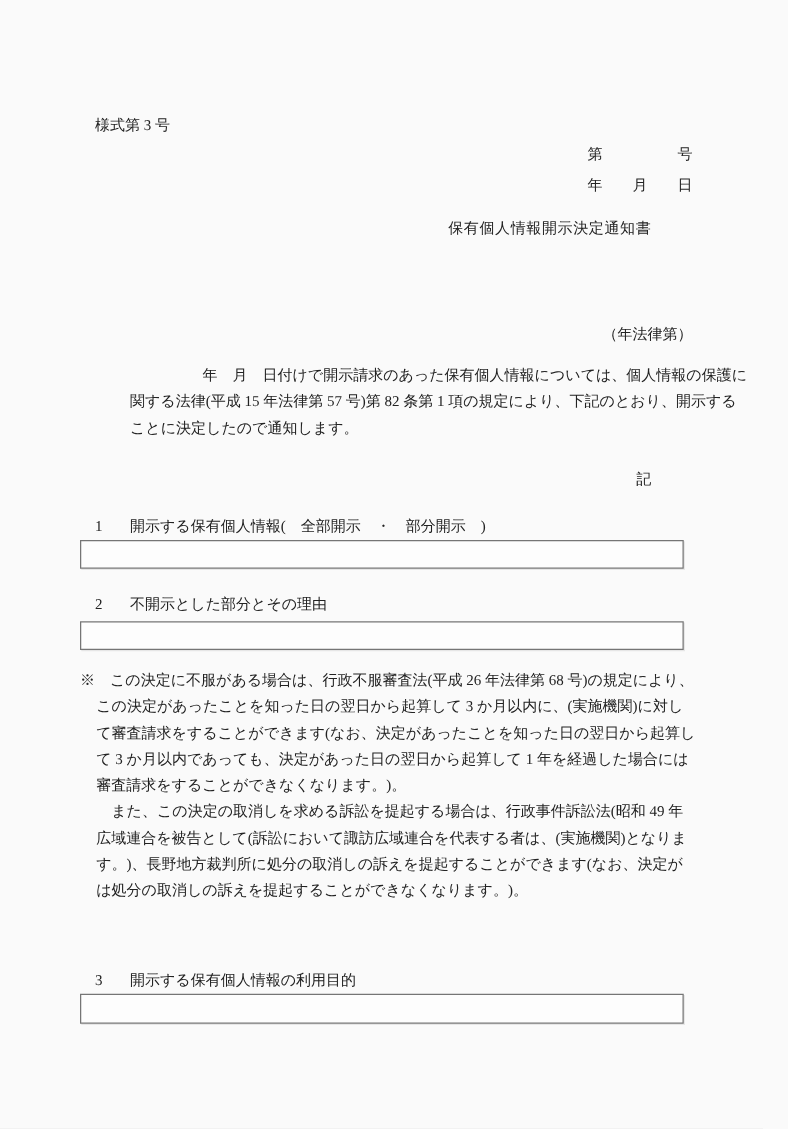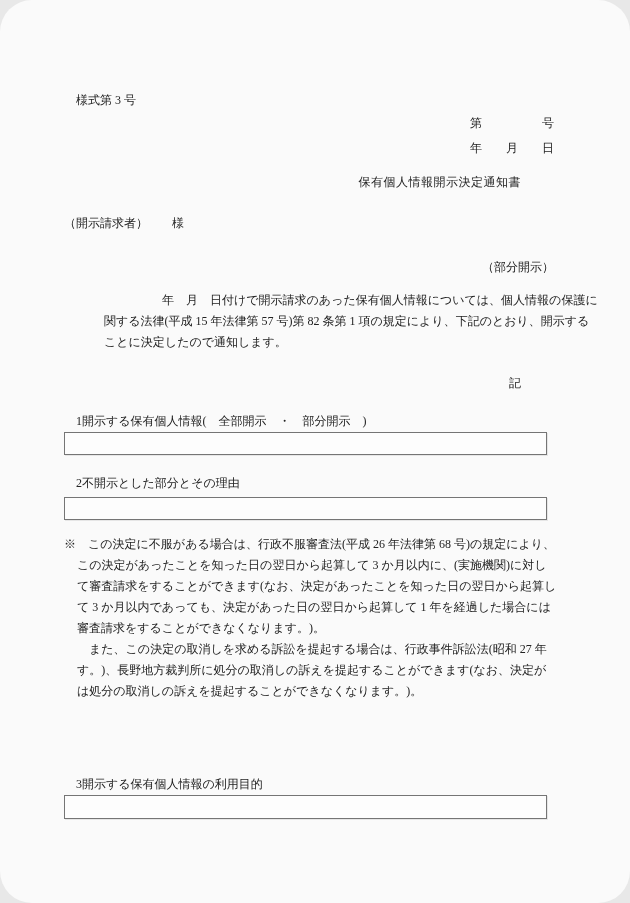--- a/index.html
+++ b/index.html
@@ -4,37 +4,36 @@
 <style>
   html,body{margin:0;padding:0;background:#e8e8e8;}
   .page{
     position:relative;
     width:630px;height:903px;
     background:#fafafa;
     color:#222;
     font-family:"Liberation Serif","DejaVu Serif",serif;
     font-size:12px;
     overflow:hidden;
-    border-radius:32px;
   }
   .abs{position:absolute;}
   .line{height:21px;line-height:21px;white-space:nowrap;}
   .right{width:490px;text-align:right;}
   .center{width:521px;text-align:right;}
   .form-label{left:76px;top:90px;}
   .num-line{left:64px;top:113px;}
   .date-line{left:64px;top:138px;}
   .doc-title{left:0;top:172px;letter-spacing:0.5px;}
   .addressee{left:64px;top:213px;}
   .issuer{left:64px;top:257px;}
   .body-par{left:64px;top:290px;width:540px;margin-left:40px;}
   .indent1{padding-left:58px;}
   .ki{left:0;top:373px;}
   .heading{height:21px;line-height:21px;white-space:nowrap;}
-  .heading .htext{margin-left:0;}
+  .heading .htext{margin-left:22px;}
   .h1{left:76px;top:411px;}
   .h2{left:76px;top:473px;}
   .h3{left:76px;top:774px;}
   .box{
     left:64px;width:481px;height:21px;
     border:1px solid #757575;
     background:#fdfdfd;
     box-shadow:1px 1px 0 rgba(0,0,0,0.08);
   }
   .box1{top:432px;}
@@ -49,23 +48,22 @@
 
 <div class="page">
 
   <div class="abs line form-label">様式第 3 号</div>
 
   <div class="abs line right num-line">第　　　　　号</div>
   <div class="abs line right date-line">年　　月　　日</div>
 
   <div class="abs line center doc-title">保有個人情報開示決定通知書</div>
 
-  <div class="abs line addressee">（開示請求者）　　様</div>
 
-  <div class="abs line right issuer">（部分開示）</div>
+  <div class="abs line right issuer">（年法律第）</div>
 
   <div class="abs body-par">
     <div class="line indent1">年　月　日付けで開示請求のあった保有個人情報については、個人情報の保護に</div>
     <div class="line">関する法律(平成 15 年法律第 57 号)第 82 条第 1 項の規定により、下記のとおり、開示する</div>
     <div class="line">ことに決定したので通知します。</div>
   </div>
 
   <div class="abs line center ki">記</div>
 
   <div class="abs heading h1">
@@ -77,21 +75,22 @@
     <span class="num">2</span><span class="htext">不開示とした部分とその理由</span>
   </div>
   <div class="abs line box box2"></div>
 
   <div class="abs note">
     <div class="line">※　この決定に不服がある場合は、行政不服審査法(平成 26 年法律第 68 号)の規定により、</div>
     <div class="line hang">この決定があったことを知った日の翌日から起算して 3 か月以内に、(実施機関)に対し</div>
     <div class="line hang">て審査請求をすることができます(なお、決定があったことを知った日の翌日から起算し</div>
     <div class="line hang">て 3 か月以内であっても、決定があった日の翌日から起算して 1 年を経過した場合には</div>
     <div class="line hang">審査請求をすることができなくなります。)。</div>
-    <div class="line para2">また、この決定の取消しを求める訴訟を提起する場合は、行政事件訴訟法(昭和 27 年</div>
+    <div class="line para2">また、この決定の取消しを求める訴訟を提起する場合は、行政事件訴訟法(昭和 49 年</div>
+    <div class="line hang">広域連合を被告として(訴訟において諏訪広域連合を代表する者は、(実施機関)となりま</div>
     <div class="line hang">す。)、長野地方裁判所に処分の取消しの訴えを提起することができます(なお、決定が</div>
     <div class="line hang">は処分の取消しの訴えを提起することができなくなります。)。</div>
   </div>
 
   <div class="abs heading h3">
     <span class="num">3</span><span class="htext">開示する保有個人情報の利用目的</span>
   </div>
   <div class="abs line box box3"></div>
 
 </div>

